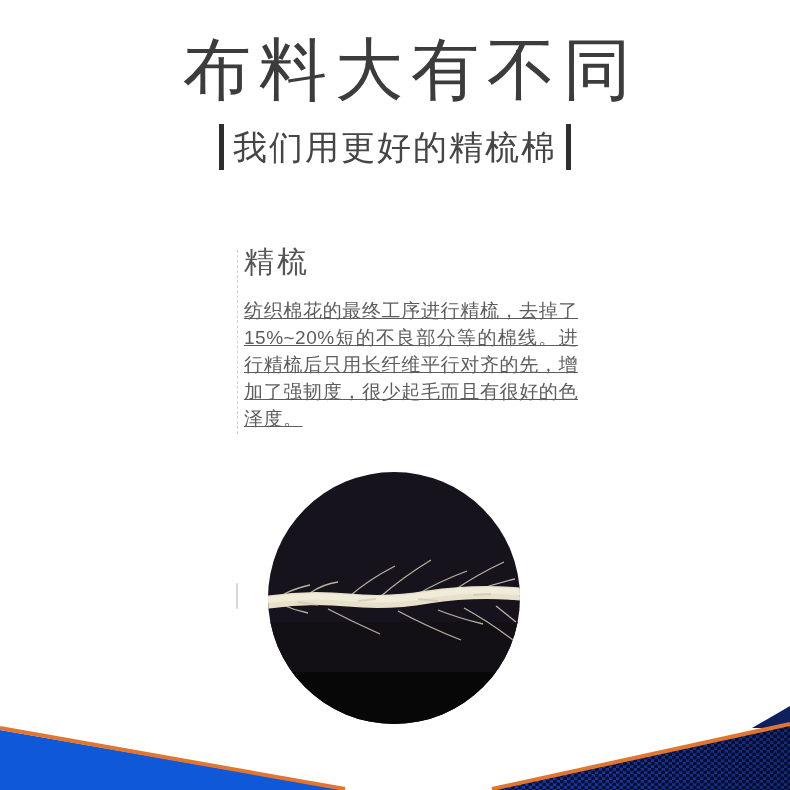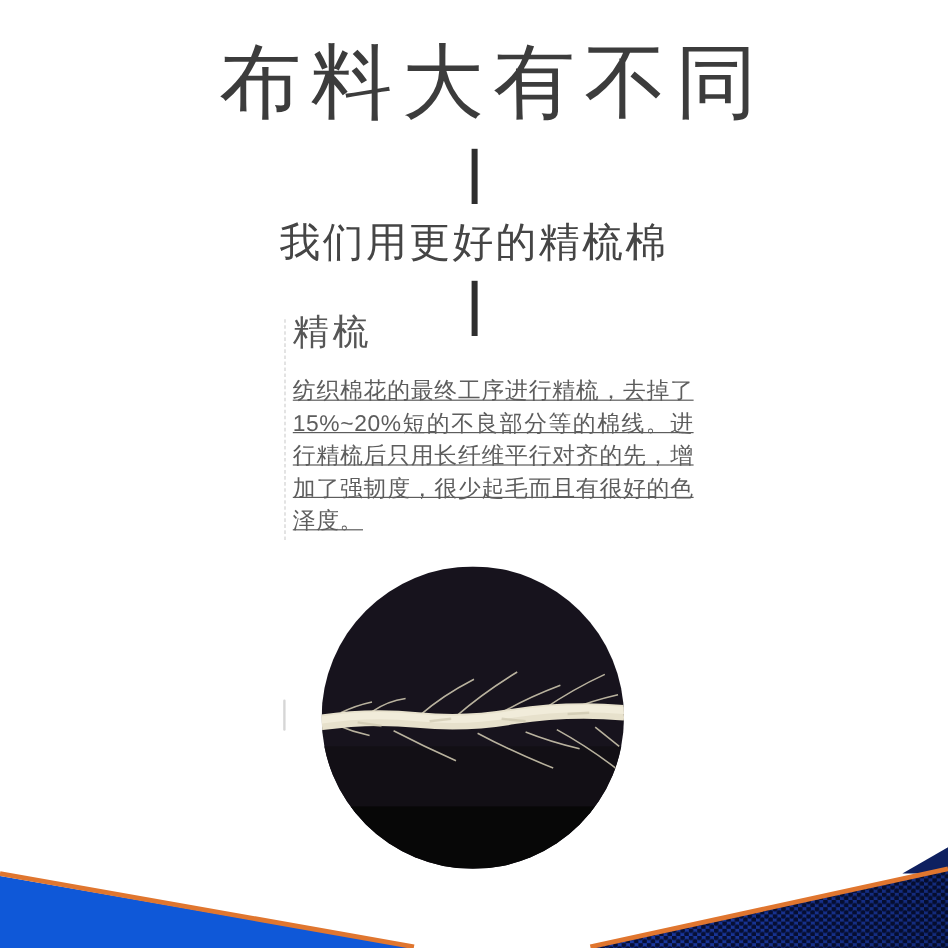--- a/index.html
+++ b/index.html
@@ -28,29 +28,29 @@
     background:var(--page-background);overflow:hidden;
   }
   .main-title{
     position:absolute;top:30px;left:12px;width:100%;
     text-align:center;font-size:68px;font-weight:400;line-height:1.15;
     color:var(--heading-text);letter-spacing:8px;text-indent:8px;
     margin:0;
   }
   .subtitle-row{
     position:absolute;top:124px;left:0;width:100%;
-    display:flex;justify-content:center;align-items:center;gap:9px;flex-direction:column;
+    display:flex;justify-content:center;align-items:center;gap:9px;
   }
   .subtitle-bar{width:5px;height:46px;background:var(--subtitle-bar);}
   .subtitle-text{
     font-size:34px;color:var(--subtitle-text);letter-spacing:2px;
     line-height:46px;white-space:nowrap;
   }
   .section{
-    position:absolute;left:237px;top:260px;width:345px;
+    position:absolute;left:237px;top:244px;width:345px;
   }
   .section-divider{
     position:absolute;left:0;top:6px;height:184px;width:0;
     border-left:1px dashed var(--divider-gray);opacity:.85;
   }
   .section-title{
     margin:0 0 0 7px;font-size:30px;font-weight:400;
     color:var(--section-title-text);letter-spacing:3px;line-height:36px;
   }
   .section-body{

